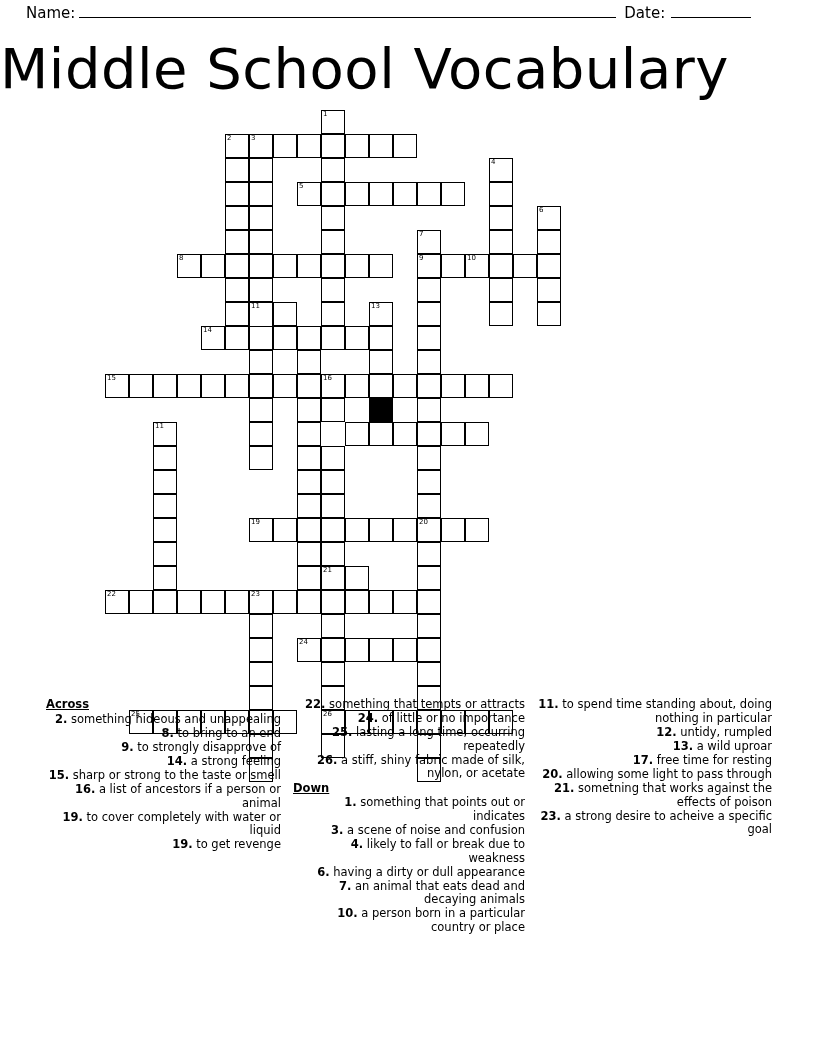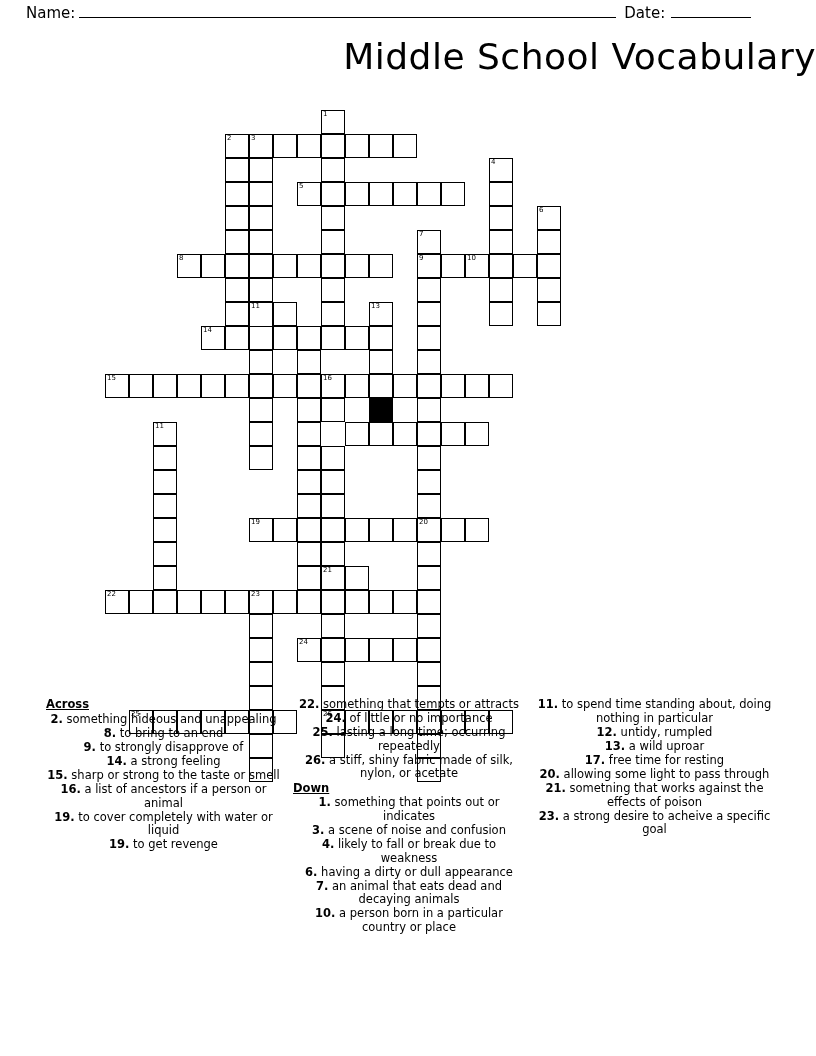--- a/index.html
+++ b/index.html
@@ -45,22 +45,22 @@
     height: 11px;
     width: 80px;
     margin-left: 6px;
   }
   
   .title {
     position: absolute;
     top: 36px;
     left: 0;
     width: 816px;
-    text-align: right;
-    font-size: 36px;
+    text-align: left;
+    font-size: 56px;
     font-weight: normal;
     font-family: "DejaVu Sans", sans-serif;
     letter-spacing: 0.5px;
   }
   
   #grid-wrap {
     position: absolute;
     top: 110px;
     left: 0;
     width: 816px;
@@ -96,21 +96,21 @@
   .clue-col.mid { width: 232px; }
   .clue-col.right { width: 235px; }
   .clue-head {
     font-weight: bold;
     text-decoration: underline;
     margin-bottom: 1px;
     display: block;
   }
   .clue {
     margin: 0 0 0.5px 0;
-    text-align: center;
+    text-align: right;
   }
   .clue b { font-weight: bold; }
 </style>
 </head>
 <body>
 
 <div class="page">
 
   <div class="nameline">
     <span class="lbl">Name:</span>

